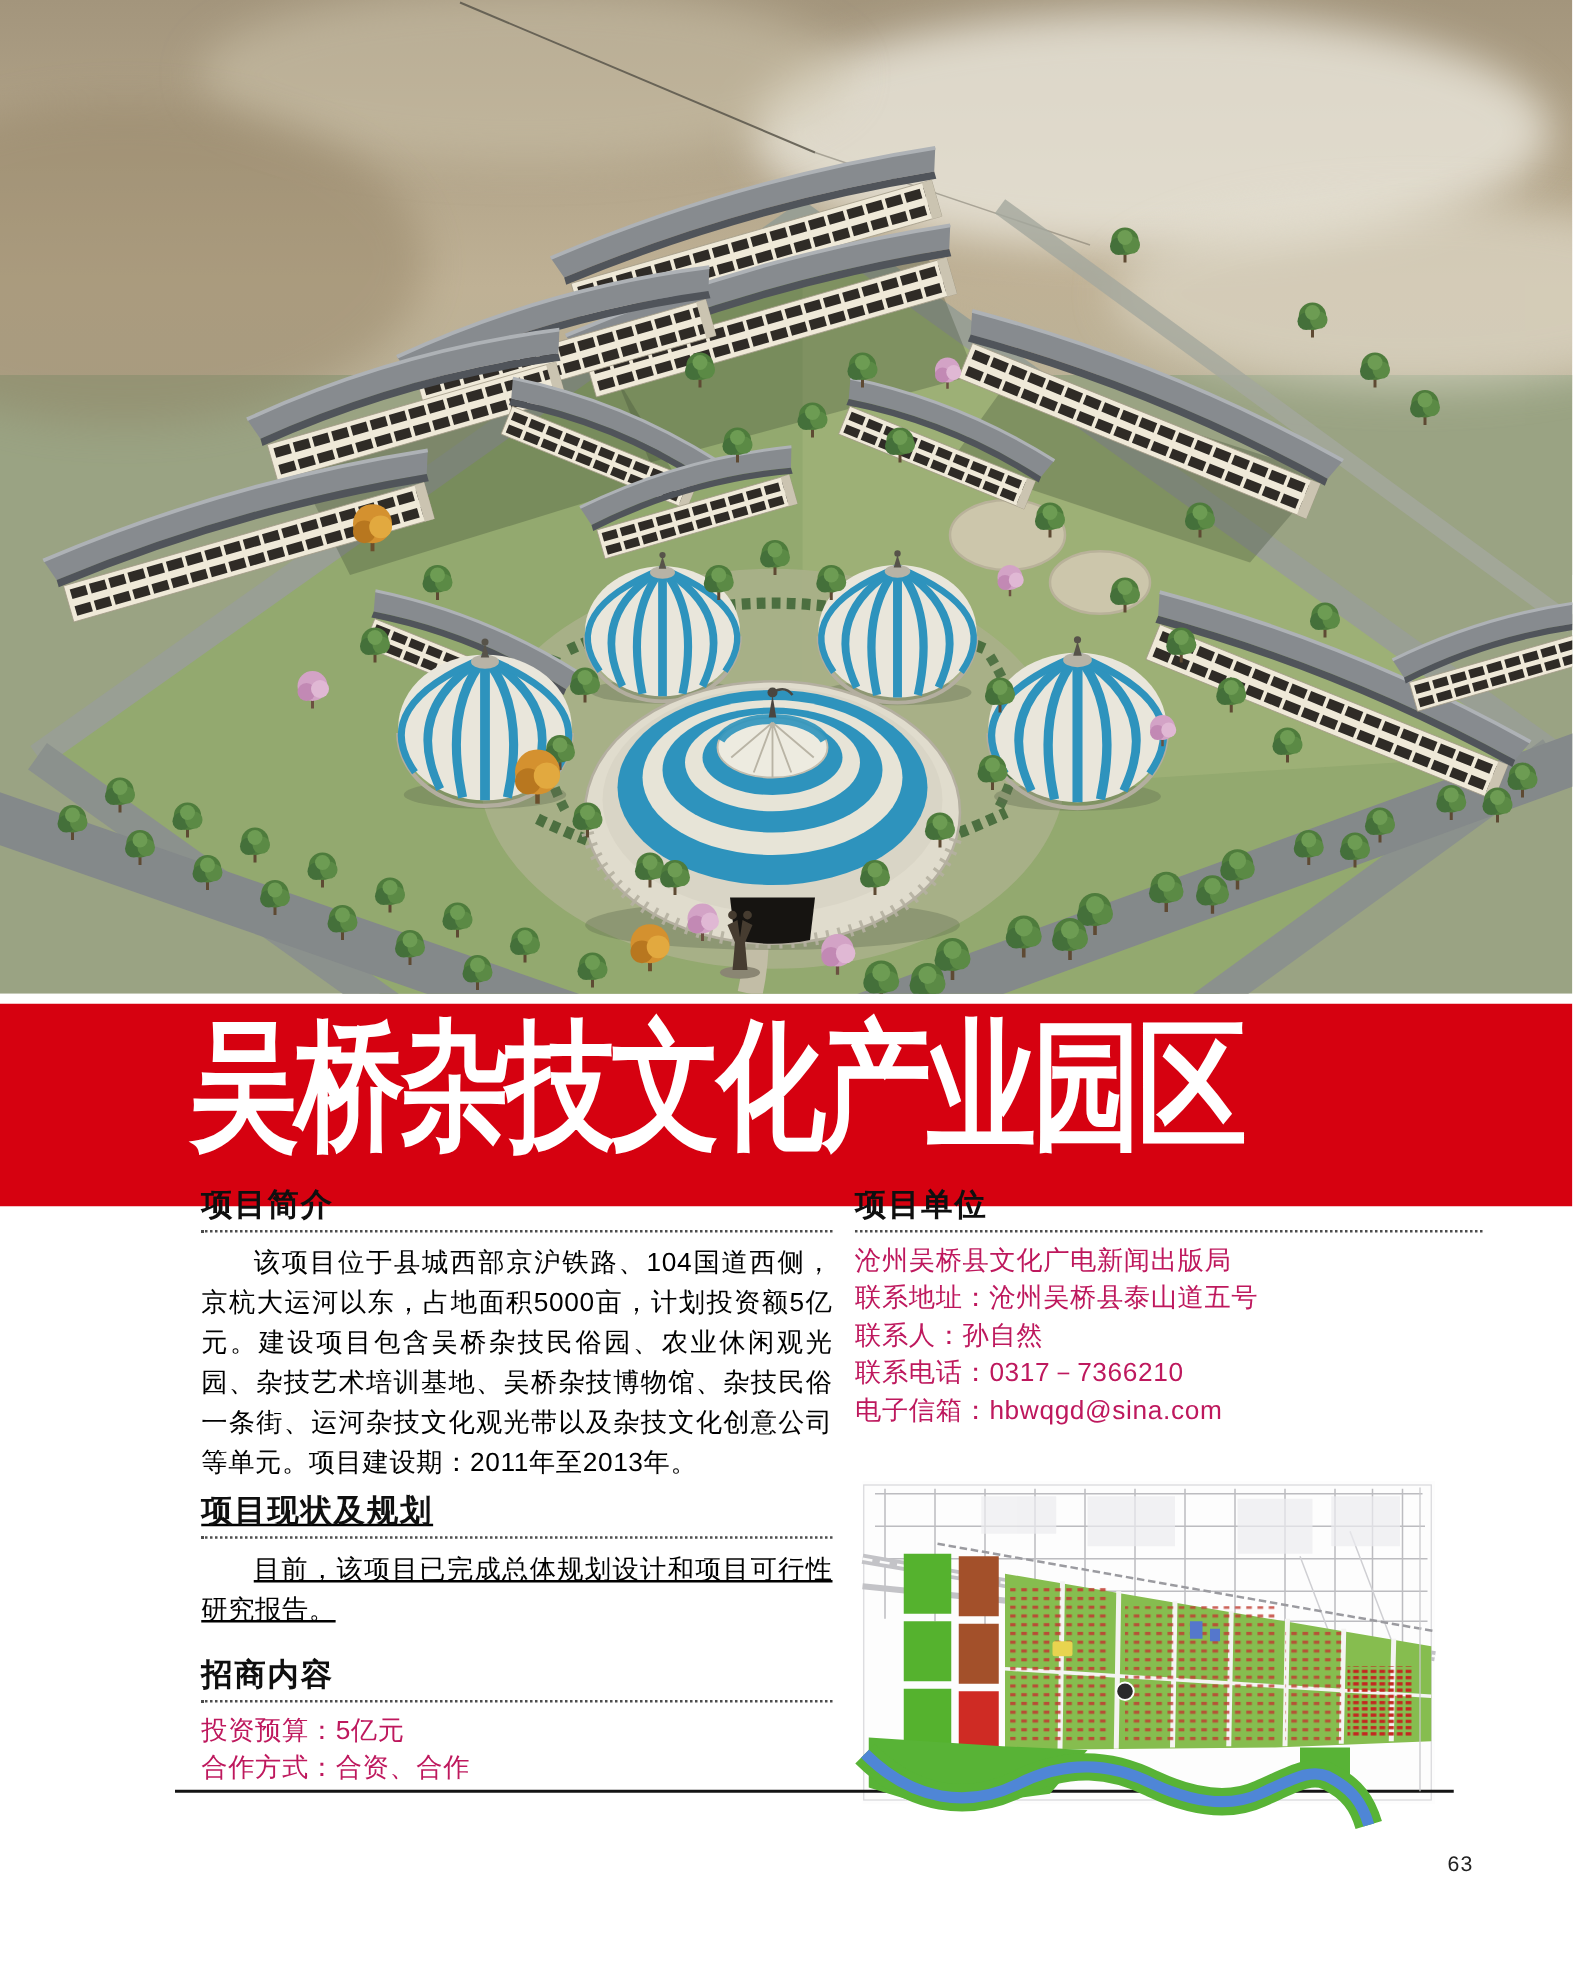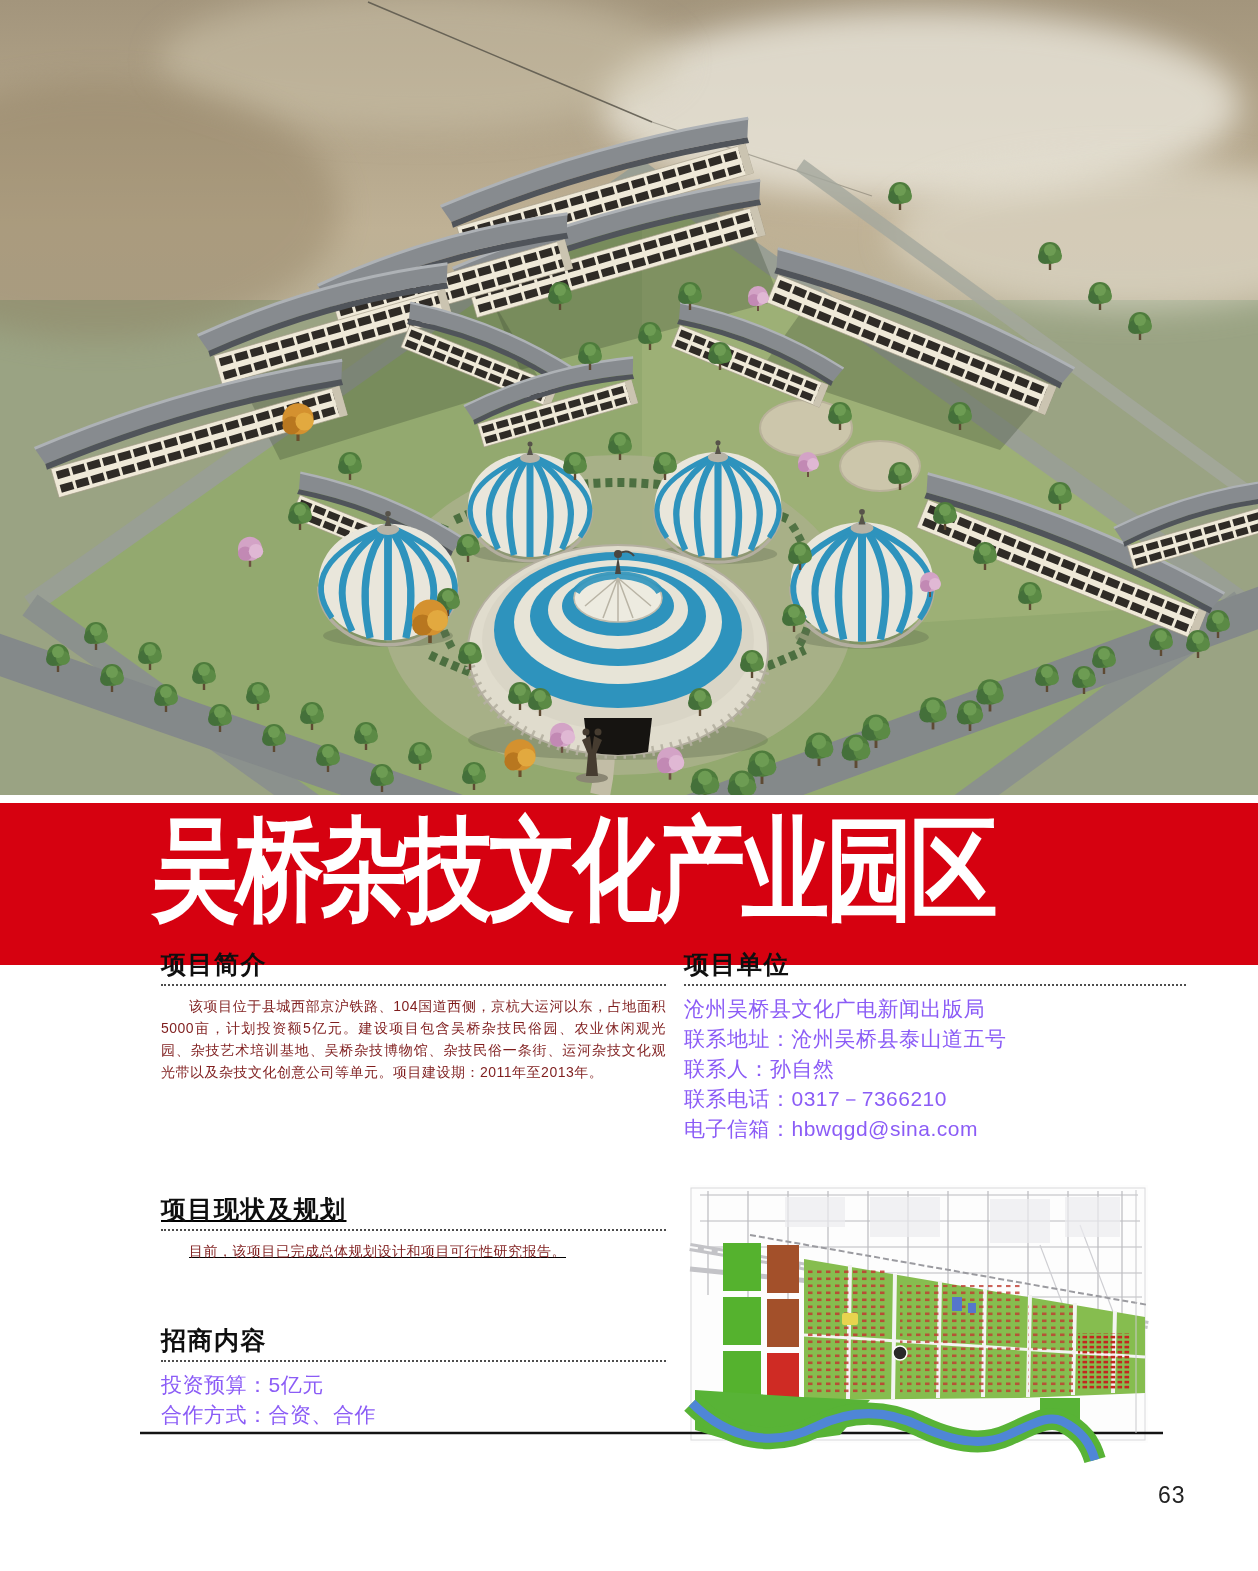--- a/index.html
+++ b/index.html
@@ -7,30 +7,30 @@
         font-family:"Liberation Sans","DejaVu Sans",sans-serif;}
   .hero{position:absolute;left:0;top:0;width:1258px;height:795px;display:block;}
   .banner{position:absolute;left:0;top:803px;width:1258px;height:162px;background:#d60110;}
   .banner .title{position:absolute;left:152px;top:0;height:138px;line-height:134px;
         font-family:"Liberation Serif","DejaVu Serif",serif;font-weight:700;font-size:112px;
         color:#ffffff;letter-spacing:-4px;transform:scaleX(0.78);transform-origin:left center;
         white-space:nowrap;}
   .sec{position:absolute;margin-left:21px;}
   .sec h3{margin:0;font-size:25px;line-height:30px;font-weight:700;color:#0f0f0f;letter-spacing:1.5px;}
   .dotted{height:0;border-bottom:2px dotted #4d4d4d;margin-top:5px;}
-  .body-p{margin:9px 0 0 0;font-size:14px;line-height:22px;color:#7f1d1d;
+  .body-p{margin:9px 0 0 0;font-size:21px;line-height:32px;color:#000000;
           text-align:justify;text-indent:2em;letter-spacing:0.5px;}
   .lines{margin-top:8px;}
-  .lines div{font-size:21px;line-height:30px;color:#8b5cf6;letter-spacing:0.5px;}
+  .lines div{font-size:21px;line-height:30px;color:#be185d;letter-spacing:0.5px;}
   #sec-intro{left:140px;top:949px;width:505px;}
   #sec-status{left:140px;top:1194px;width:505px;text-decoration:underline;}
   #sec-invest{left:140px;top:1325px;width:505px;}
   #sec-unit{left:663px;top:949px;width:502px;}
   .map-svg{position:absolute;left:690px;top:1185px;width:458px;height:272px;overflow:visible;}
-  .pagenum{position:absolute;left:1158px;top:1482px;width:48px;font-size:23px;color:#222;
+  .pagenum{position:absolute;left:1158px;top:1482px;width:48px;font-size:17px;color:#222;
            text-align:left;letter-spacing:1px;}
 </style>
 </head>
 <body>
 
 <div class="page">
 
   <svg class="hero" viewBox="0 0 1258 795">
     <defs>
       <linearGradient id="sky" x1="0" y1="0" x2="0" y2="1">

